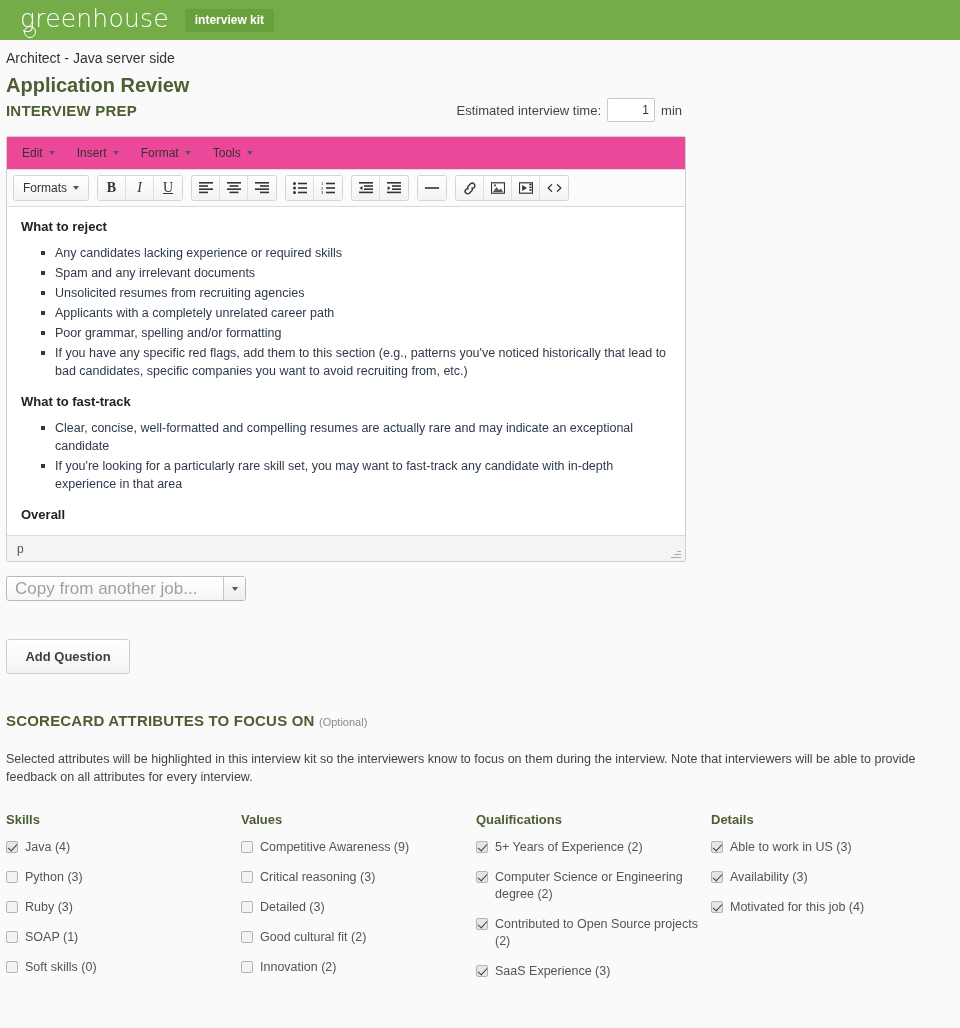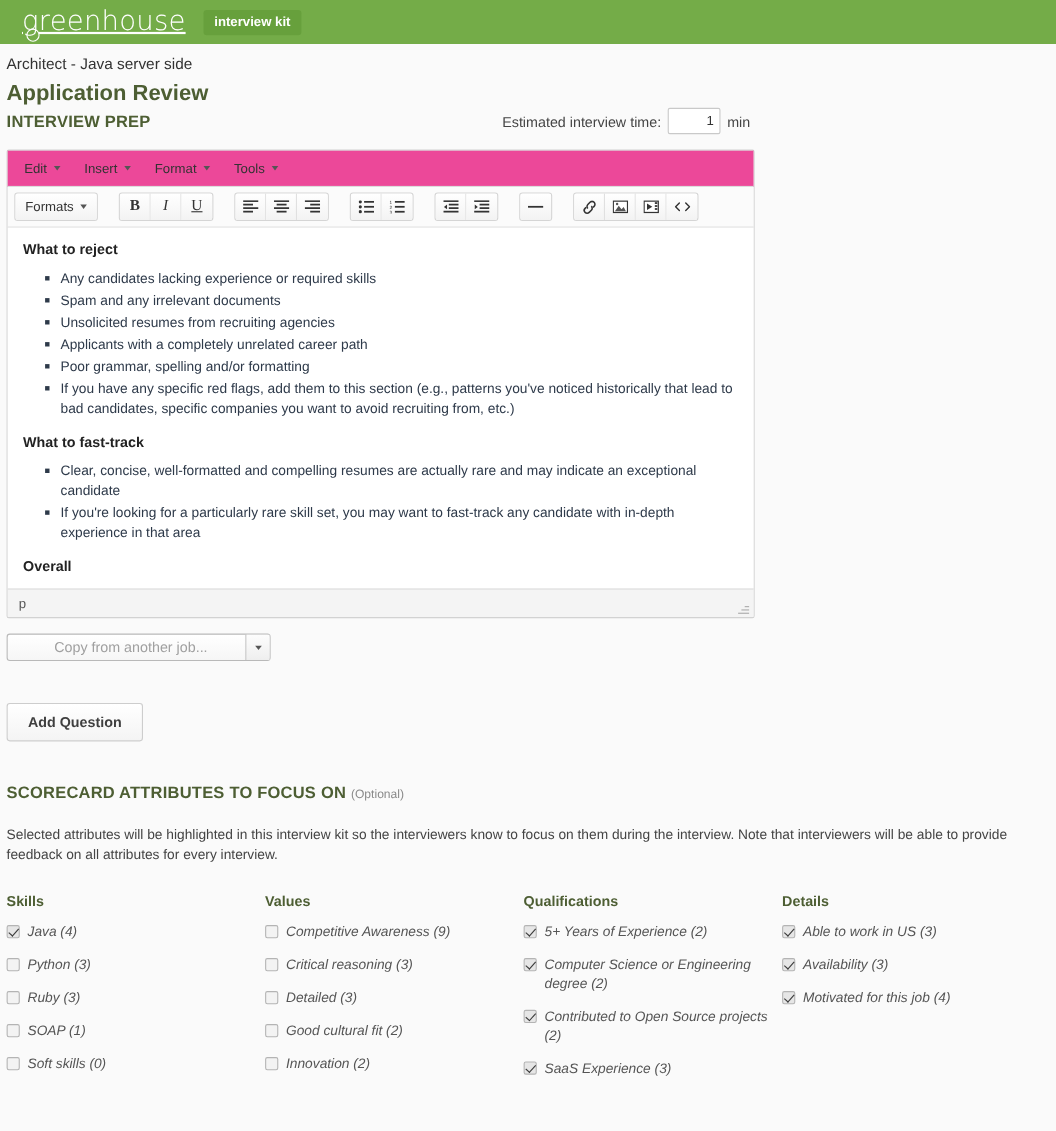--- a/index.html
+++ b/index.html
@@ -26,21 +26,20 @@
   .logo-wrap { display: flex; align-items: center; position: relative; }
   .logo-text {
     color: #ffffff;
     font-size: 25px;
     font-weight: 300;
     letter-spacing: 0.2px;
     line-height: 1;
     font-family: "DejaVu Sans", sans-serif;
     position: relative;
     top: -2px;
-    text-decoration: underline;
   }
   .logo-ring {
     position: absolute;
     left: 4px;
     top: 18px;
     width: 12px;
     height: 12px;
     border: 1.6px solid #ffffff;
     border-radius: 50%;
   }
@@ -169,21 +168,21 @@
     border-top: 4px solid #555;
     display: inline-block;
   }
 
   .toolbar {
     display: flex;
     align-items: center;
     padding: 5px 6px;
     background: #fbfbfb;
     border-bottom: 1px solid #dcdcdc;
-    gap: 11px;
+    gap: 0;
   }
   .tgroup {
     display: flex;
     align-items: center;
     border: 1px solid #d5d5d5;
     border-radius: 3px;
     background: #fdfdfd;
     margin-right: 8px;
     overflow: hidden;
   }
@@ -278,23 +277,22 @@
     border: 1px solid #b9b9b9;
     border-radius: 3px;
     background: linear-gradient(#ffffff, #f6f6f6);
     display: flex;
     align-items: center;
     cursor: pointer;
   }
   .copy-select .ph {
     flex: 1;
     padding-left: 8px;
-    font-size: 13px;
+    font-size: 17px;
     color: #a0a0a0;
-    text-align: center;
   }
   .copy-select .arrowbox {
     width: 22px;
     height: 100%;
     border-left: 1px solid #c5c5c5;
     display: flex;
     align-items: center;
     justify-content: center;
     background: linear-gradient(#fdfdfd, #eeeeee);
   }
@@ -332,21 +330,20 @@
     font-size: 13px;
     font-weight: bold;
     color: #4d5e33;
     margin-bottom: 12px;
   }
   .chk-row {
     display: flex;
     align-items: flex-start;
     margin-bottom: 13px;
     cursor: pointer;
-    font-style: italic;
   }
   .cbox {
     width: 12px;
     height: 12px;
     border: 1px solid #b4b4b4;
     border-radius: 2px;
     background: #f3f3f3;
     margin-right: 7px;
     flex-shrink: 0;
     position: relative;

